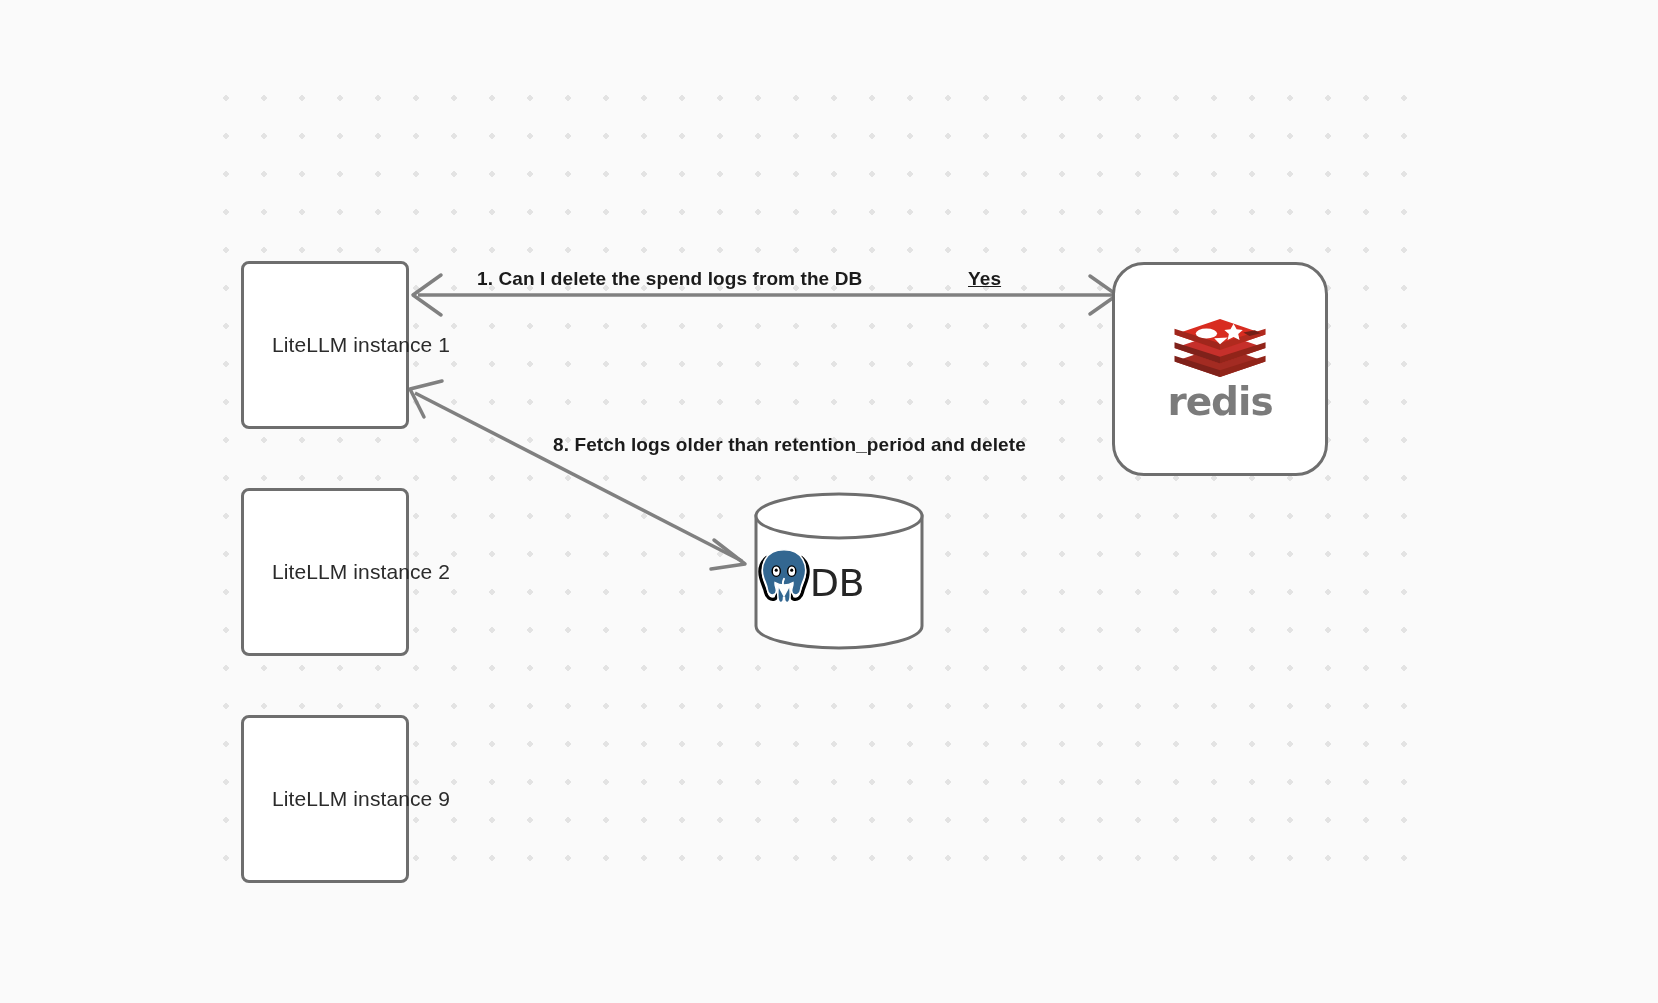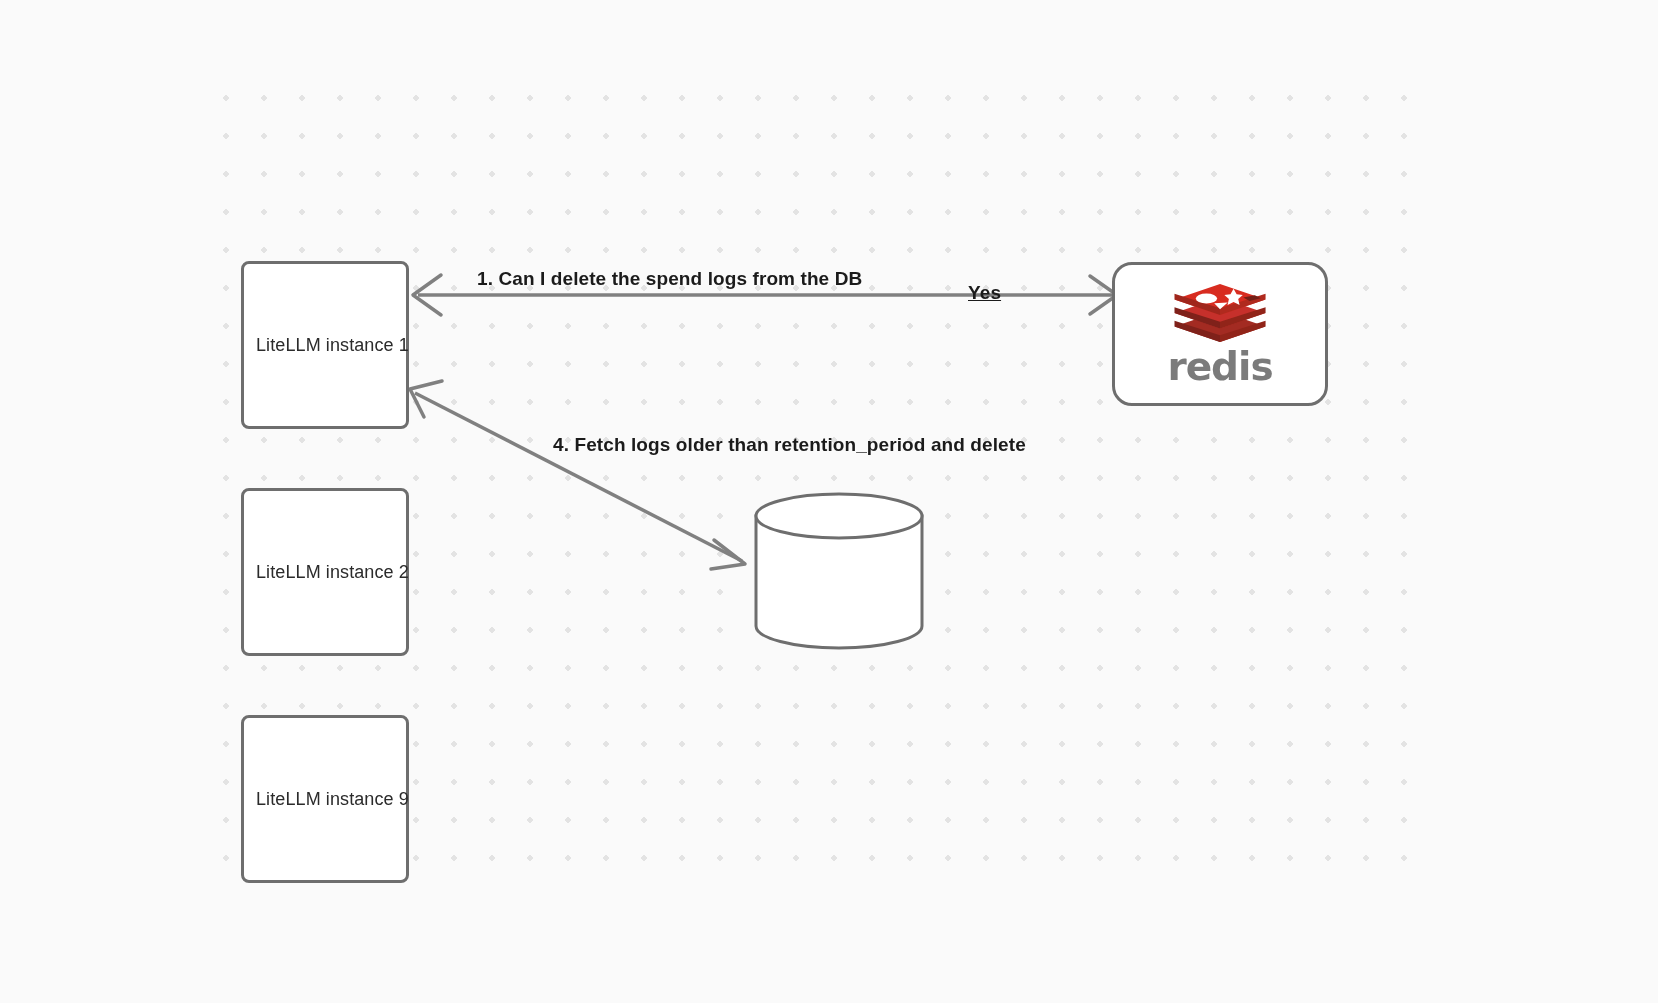--- a/index.html
+++ b/index.html
@@ -33,41 +33,41 @@
     position: absolute;
     background: #ffffff;
     border: 3px solid #6e6e6e;
     border-radius: 8px;
     box-sizing: border-box;
     display: flex;
     align-items: center;
     justify-content: flex-start;
   }
   .node-box .node-label {
-    font-size: 18px;
+    font-size: 21px;
     color: #2b2b2b;
-    padding-left: 12px;
+    padding-left: 28px;
     letter-spacing: .1px;
     white-space: nowrap;
   }
 
   #box-instance-1 { left: 241px; top: 261px; width: 168px; height: 168px; }
   #box-instance-2 { left: 241px; top: 488px; width: 168px; height: 168px; align-items: center; }
   #box-instance-3 { left: 241px; top: 715px; width: 168px; height: 168px; }
 
   
   #redis-node {
     position: absolute;
     left: 1112px;
     top: 262px;
     width: 216px;
-    height: 144px;
+    height: 214px;
     background: #ffffff;
     border: 3px solid #6e6e6e;
-    border-radius: 20px;
+    border-radius: 32px;
     box-sizing: border-box;
     display: flex;
     flex-direction: column;
     align-items: center;
     justify-content: center;
   }
   #redis-logo-mark { width: 98px; height: 62px; display:block; }
   #redis-wordmark {
     font-family: "DejaVu Sans", sans-serif;
     font-size: 39px;
@@ -111,21 +111,21 @@
   
   .edge-label {
     position: absolute;
     font-size: 19px;
     font-weight: 700;
     color: #1b1b1b;
     white-space: nowrap;
     letter-spacing: .1px;
   }
   #label-edge-1 { left: 477px; top: 268px; }
-  #label-edge-1-answer { left: 968px; top: 282px; text-decoration: underline; }
+  #label-edge-1-answer { left: 968px; top: 268px; text-decoration: underline; }
   #label-edge-2 { left: 553px; top: 434px; }
 </style>
 </head>
 <body>
 
 <div id="canvas">
 
   <div id="dot-grid"></div>
 
   <svg id="edges" viewBox="0 0 1658 1003" xmlns="http://www.w3.org/2000/svg">
@@ -145,21 +145,21 @@
       <polyline points="442,381 410,389 424,417" fill="none" stroke="#808080" stroke-width="3.5" stroke-linecap="round" stroke-linejoin="round"></polyline>
 
       <polyline points="714,540 745,564 711,569" fill="none" stroke="#808080" stroke-width="3.5" stroke-linecap="round" stroke-linejoin="round"></polyline>
     </g>
   </svg>
 
   <div class="edge-label" id="label-edge-1">1.  Can I delete the spend logs from the DB</div>
 
   <div class="edge-label" id="label-edge-1-answer">Yes</div>
 
-  <div class="edge-label" id="label-edge-2">4.  Fetch logs older than retention_period and delete</div>
+  <div class="edge-label" id="label-edge-2">8.  Fetch logs older than retention_period and delete</div>
 
   <div class="node-box" id="box-instance-1">
     <span class="node-label">LiteLLM instance 1</span>
   </div>
 
   <div class="node-box" id="box-instance-2">
     <span class="node-label">LiteLLM instance 2</span>
   </div>
 
   <div class="node-box" id="box-instance-3">
@@ -187,15 +187,36 @@
       <path d="M74 15 L86 12.6 L92 15.8 L80.5 18.6 Z" fill="#741f16"></path>
     </svg>
     <div id="redis-wordmark">redis</div>
   </div>
 
   <div id="db-node">
     <svg width="172" height="158" viewBox="0 0 172 158" xmlns="http://www.w3.org/2000/svg">
       <path d="M3 24 L3 134 A83 22 0 0 0 169 134 L169 24 Z" fill="#ffffff" stroke="#6e6e6e" stroke-width="3"></path>
       <ellipse cx="86" cy="24" rx="83" ry="22" fill="#ffffff" stroke="#6e6e6e" stroke-width="3"></ellipse>
     </svg>
+    <div id="db-inner">
+      <svg id="pg-elephant" viewBox="0 0 64 64" xmlns="http://www.w3.org/2000/svg">
+        <g stroke="#000000" stroke-width="3.4" stroke-linejoin="round" stroke-linecap="round" fill="#ffffff">
+          <path d="M50 14 c6 5 8 13 6 21 c-1.5 6 -4 10 -5 15 c-1 5 -5 8 -9 7 c-3 -1 -3 -4 -3 -7"></path>
+          <path d="M14 14 c-6 5 -8 13 -6 21 c1.5 6 4 10 5 15 c1 5 5 8 9 7 c3 -1 3 -4 3 -7"></path>
+        </g>
+        <g fill="#336791" stroke="#ffffff" stroke-width="1.6">
+          <path d="M32 6 c-9 0 -16 4 -19.5 10 c-3.5 6 -3.5 13 -1.5 19 c1.5 4.5 3.5 8 4 12.5 c0.4 3.6 3.2 5.6 6 5 c2.6 -0.6 3.4 -3 3 -5.6 c-0.4 -2.6 -1.6 -4.6 -1.2 -7 c2.6 1.6 6 2.4 9.2 2.4 c3.2 0 6.6 -0.8 9.2 -2.4 c0.4 2.4 -0.8 4.4 -1.2 7 c-0.4 2.6 0.4 5 3 5.6 c2.8 0.6 5.6 -1.4 6 -5 c0.5 -4.5 2.5 -8 4 -12.5 c2 -6 2 -13 -1.5 -19 C48 10 41 6 32 6 Z"></path>
+          <path d="M26 44 c-0.6 6 -1 11 0.4 14.4 c0.8 2 2.6 2.6 4 1.4 c1.2 -1 1.2 -3 1.2 -5.4"></path>
+          <path d="M38 44 c0.6 6 1 11 -0.4 14.4 c-0.8 2 -2.6 2.6 -4 1.4 c-1.2 -1 -1.2 -3 -1.2 -5.4"></path>
+        </g>
+        <g fill="#ffffff" stroke="#000000" stroke-width="1.5">
+          <ellipse cx="24" cy="28" rx="4.2" ry="5.4"></ellipse>
+          <ellipse cx="40" cy="28" rx="4.2" ry="5.4"></ellipse>
+        </g>
+        <circle cx="24" cy="27" r="1.6" fill="#000000"></circle>
+        <circle cx="40" cy="27" r="1.6" fill="#000000"></circle>
+        <path d="M32 36 c-1.5 3 -1.5 6 0 8" fill="none" stroke="#ffffff" stroke-width="2" stroke-linecap="round"></path>
+      </svg>
+      <span id="db-text">DB</span>
+    </div>
   </div>
 
 </div>
 
 </body></html>

